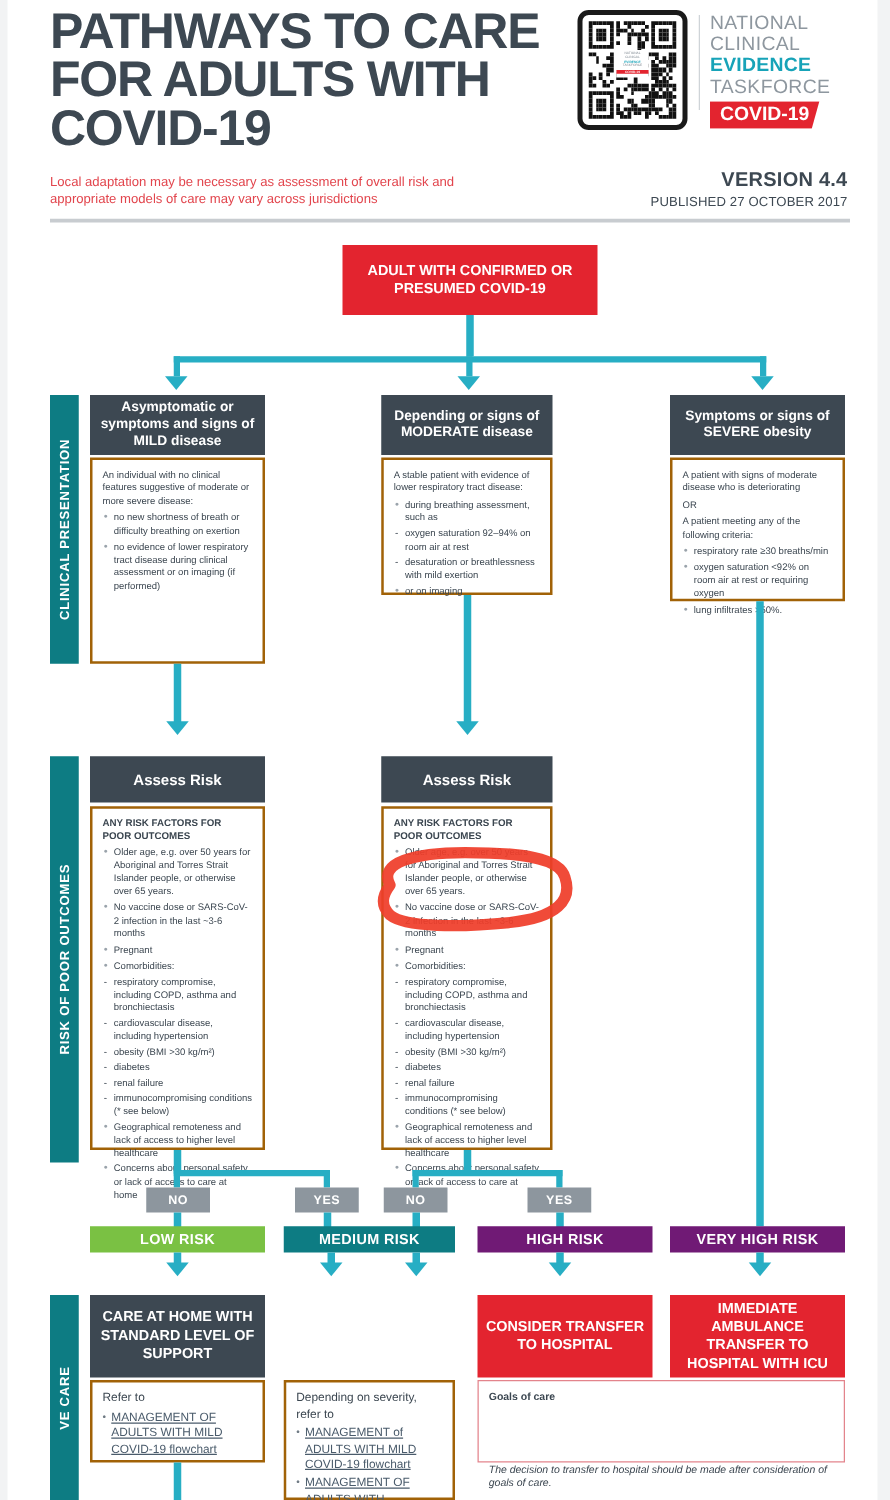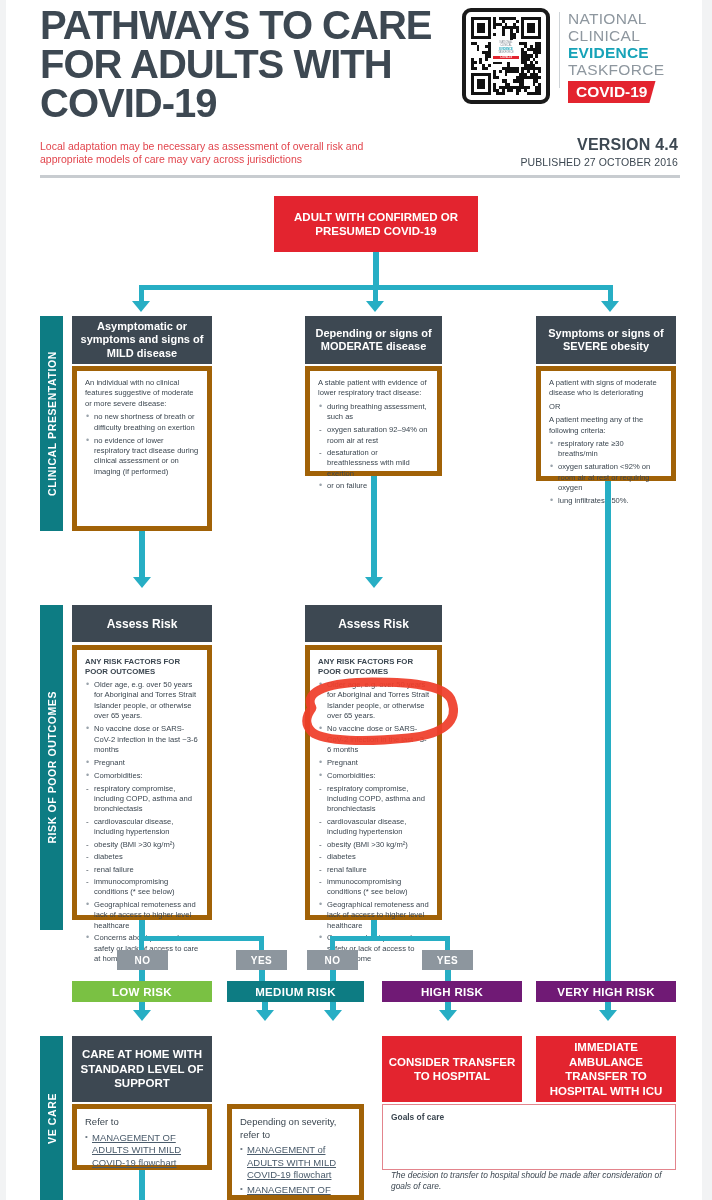--- a/index.html
+++ b/index.html
@@ -60,21 +60,21 @@
   .band span { writing-mode:vertical-rl; transform:rotate(180deg); white-space:nowrap; }
 
   
   .hbox {
     position:absolute; color:#fff; text-align:center; font-weight:bold;
     display:flex; align-items:center; justify-content:center;
   }
   .hbox.red { background:#e3242f; }
   .hbox.dark { background:#3d4852; }
   .bodybox {
-    position:absolute; background:#fff; border:5px solid #a16207;
+    position:absolute; background:#fff; border:2px solid #a16207;
     font-size:7.6px; line-height:10.4px; color:#3b4650; padding:7px 8px 7px 8px;
   }
   .bodybox.redline { border:1px solid #e3848c; }
   .bodybox p { margin:0 0 3px 0; }
   .bodybox ul { list-style:none; margin:0; padding:0; }
   .bodybox li { position:relative; padding-left:9px; margin-bottom:2.5px; }
   .bodybox li:before { content:"•"; position:absolute; left:1px; top:-1px; color:#9aa3ab; font-size:9px; }
   .bodybox li.sub { padding-left:9px; margin-bottom:2px; }
   .bodybox li.sub:before { content:"-"; color:#3b4650; font-size:8px; top:0; }
   .bodybox .hd { font-weight:bold; font-size:7.8px; line-height:10px; margin-bottom:3px; }
@@ -439,21 +439,21 @@
     <div class="logo-l1">NATIONAL</div>
     <div class="logo-l2">CLINICAL</div>
     <div class="logo-l3">EVIDENCE</div>
     <div class="logo-l4">TASKFORCE</div>
     <div class="logo-cv">COVID-19</div>
   </div>
 
   <div class="adapt-note">Local adaptation may be necessary as assessment of overall risk and appropriate models of care may vary across jurisdictions</div>
   <div class="version">
     <div class="v">VERSION 4.4</div>
-    <div class="p">PUBLISHED 27 OCTOBER 2016</div>
+    <div class="p">PUBLISHED 27 OCTOBER 2017</div>
   </div>
   <div class="hdr-rule"></div>
 
   <div class="band" style="top:316px;height:215px;">
     <span>CLINICAL PRESENTATION</span>
   </div>
   <div class="band" style="top:605px;height:325px;">
     <span>RISK OF POOR OUTCOMES</span>
   </div>
   <div class="band" style="top:1036px;height:164px;">
@@ -486,21 +486,21 @@
 
   <div class="hbox dark" style="left:305px;top:316px;width:137px;height:48px;font-size:11px;line-height:13.5px;padding:0 6px;">
     <span>Depending or signs of MODERATE disease</span>
   </div>
   <div class="bodybox" style="left:305px;top:366px;width:137px;height:110px;">
     <p>A stable patient with evidence of lower respiratory tract disease:</p>
     <ul>
       <li>during breathing assessment, such as</li>
       <li class="sub">oxygen saturation 92–94% on room air at rest</li>
       <li class="sub">desaturation or breathlessness with mild exertion</li>
-      <li>or on failure</li>
+      <li>or on imaging</li>
     </ul>
   </div>
 
   <div class="hbox dark" style="left:536px;top:316px;width:140px;height:48px;font-size:11px;line-height:13.5px;padding:0 6px;">
     <span>Symptoms or signs of SEVERE obesity</span>
   </div>
   <div class="bodybox" style="left:536px;top:366px;width:140px;height:115px;">
     <p>A patient with signs of moderate disease who is deteriorating</p>
     <p>OR</p>
     <p>A patient meeting any of the following criteria:</p>

